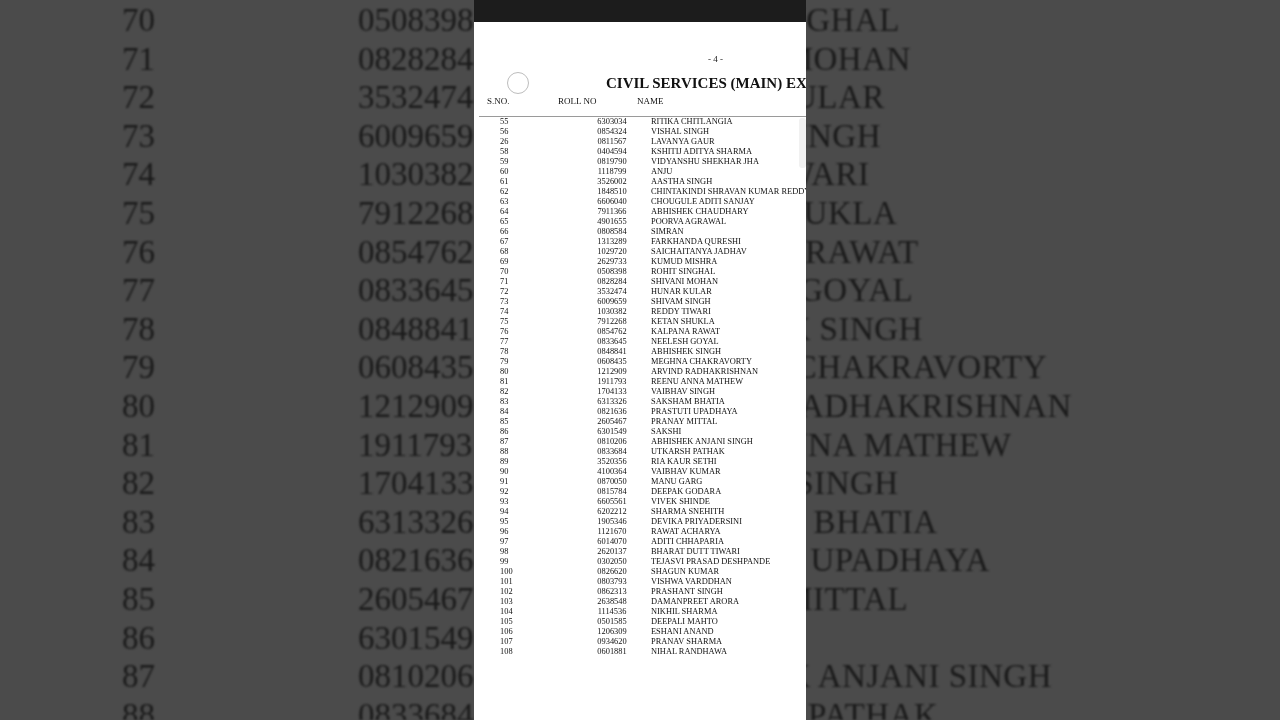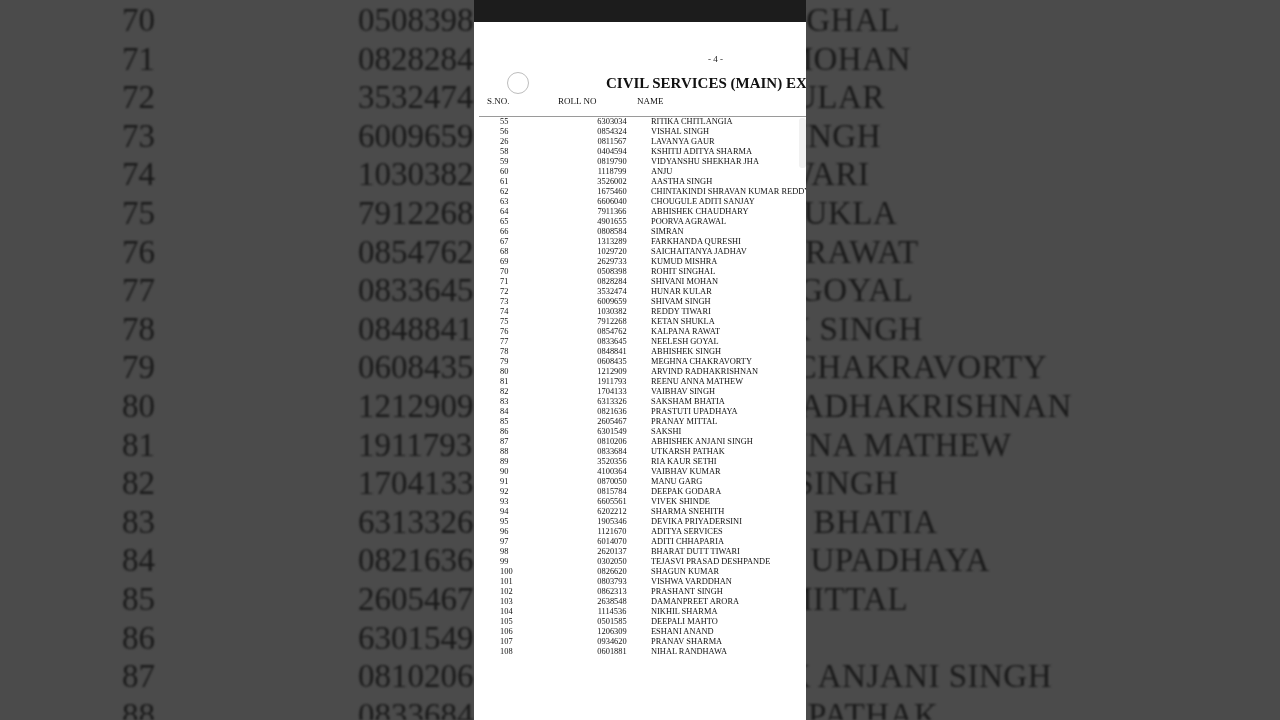--- a/index.html
+++ b/index.html
@@ -165,21 +165,21 @@
         <span class="c2">1118799</span>
         <span class="c3">ANJU</span>
       </div>
       <div class="row">
         <span class="c1">61</span>
         <span class="c2">3526002</span>
         <span class="c3">AASTHA SINGH</span>
       </div>
       <div class="row">
         <span class="c1">62</span>
-        <span class="c2">1675460</span>
+        <span class="c2">1848510</span>
         <span class="c3">CHINTAKINDI SHRAVAN KUMAR REDDY</span>
       </div>
       <div class="row">
         <span class="c1">63</span>
         <span class="c2">6606040</span>
         <span class="c3">CHOUGULE ADITI SANJAY</span>
       </div>
       <div class="row">
         <span class="c1">64</span>
         <span class="c2">7911366</span>
@@ -336,21 +336,21 @@
         <span class="c3">SHARMA SNEHITH</span>
       </div>
       <div class="row">
         <span class="c1">95</span>
         <span class="c2">1905346</span>
         <span class="c3">DEVIKA PRIYADERSINI</span>
       </div>
       <div class="row">
         <span class="c1">96</span>
         <span class="c2">1121670</span>
-        <span class="c3">ADITYA SERVICES</span>
+        <span class="c3">RAWAT ACHARYA</span>
       </div>
       <div class="row">
         <span class="c1">97</span>
         <span class="c2">6014070</span>
         <span class="c3">ADITI CHHAPARIA</span>
       </div>
       <div class="row">
         <span class="c1">98</span>
         <span class="c2">2620137</span>
         <span class="c3">BHARAT DUTT TIWARI</span>

